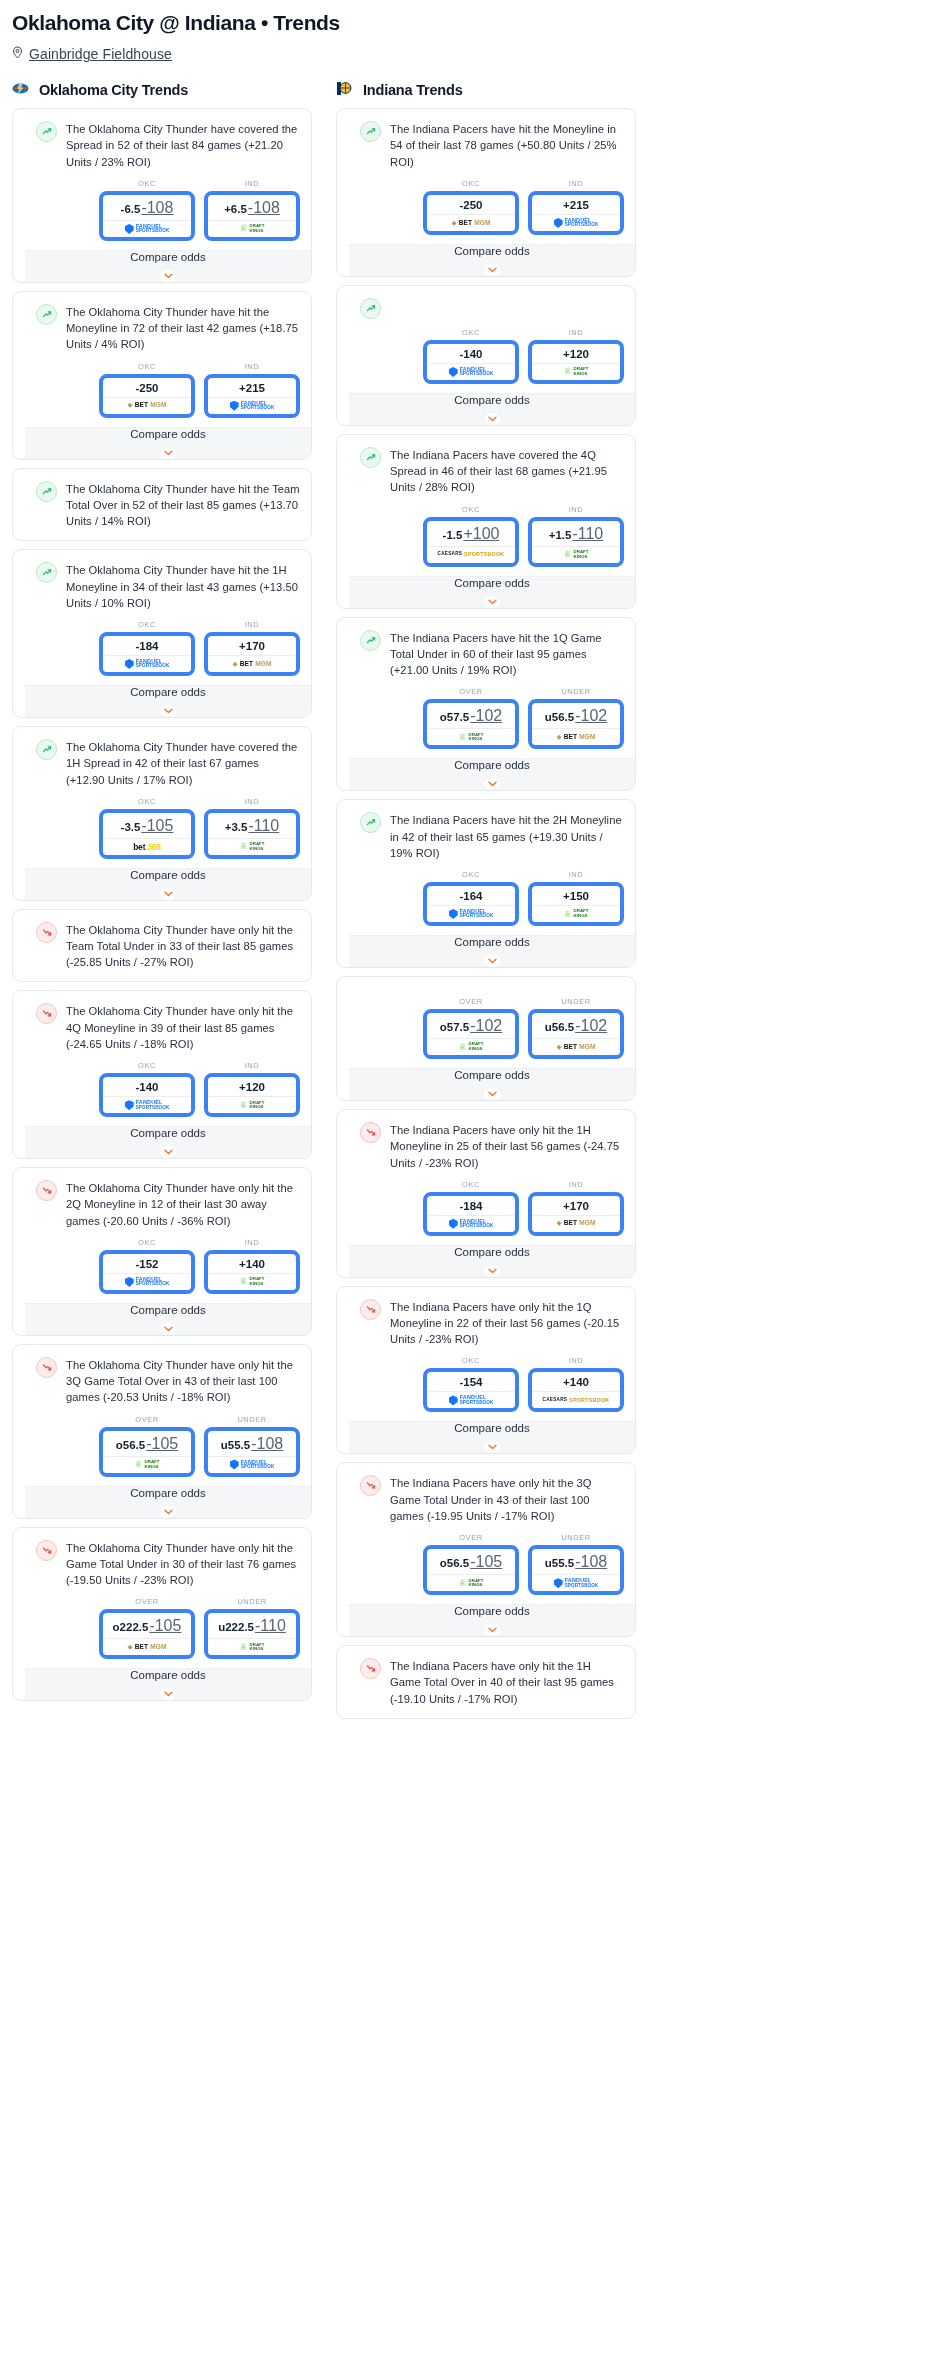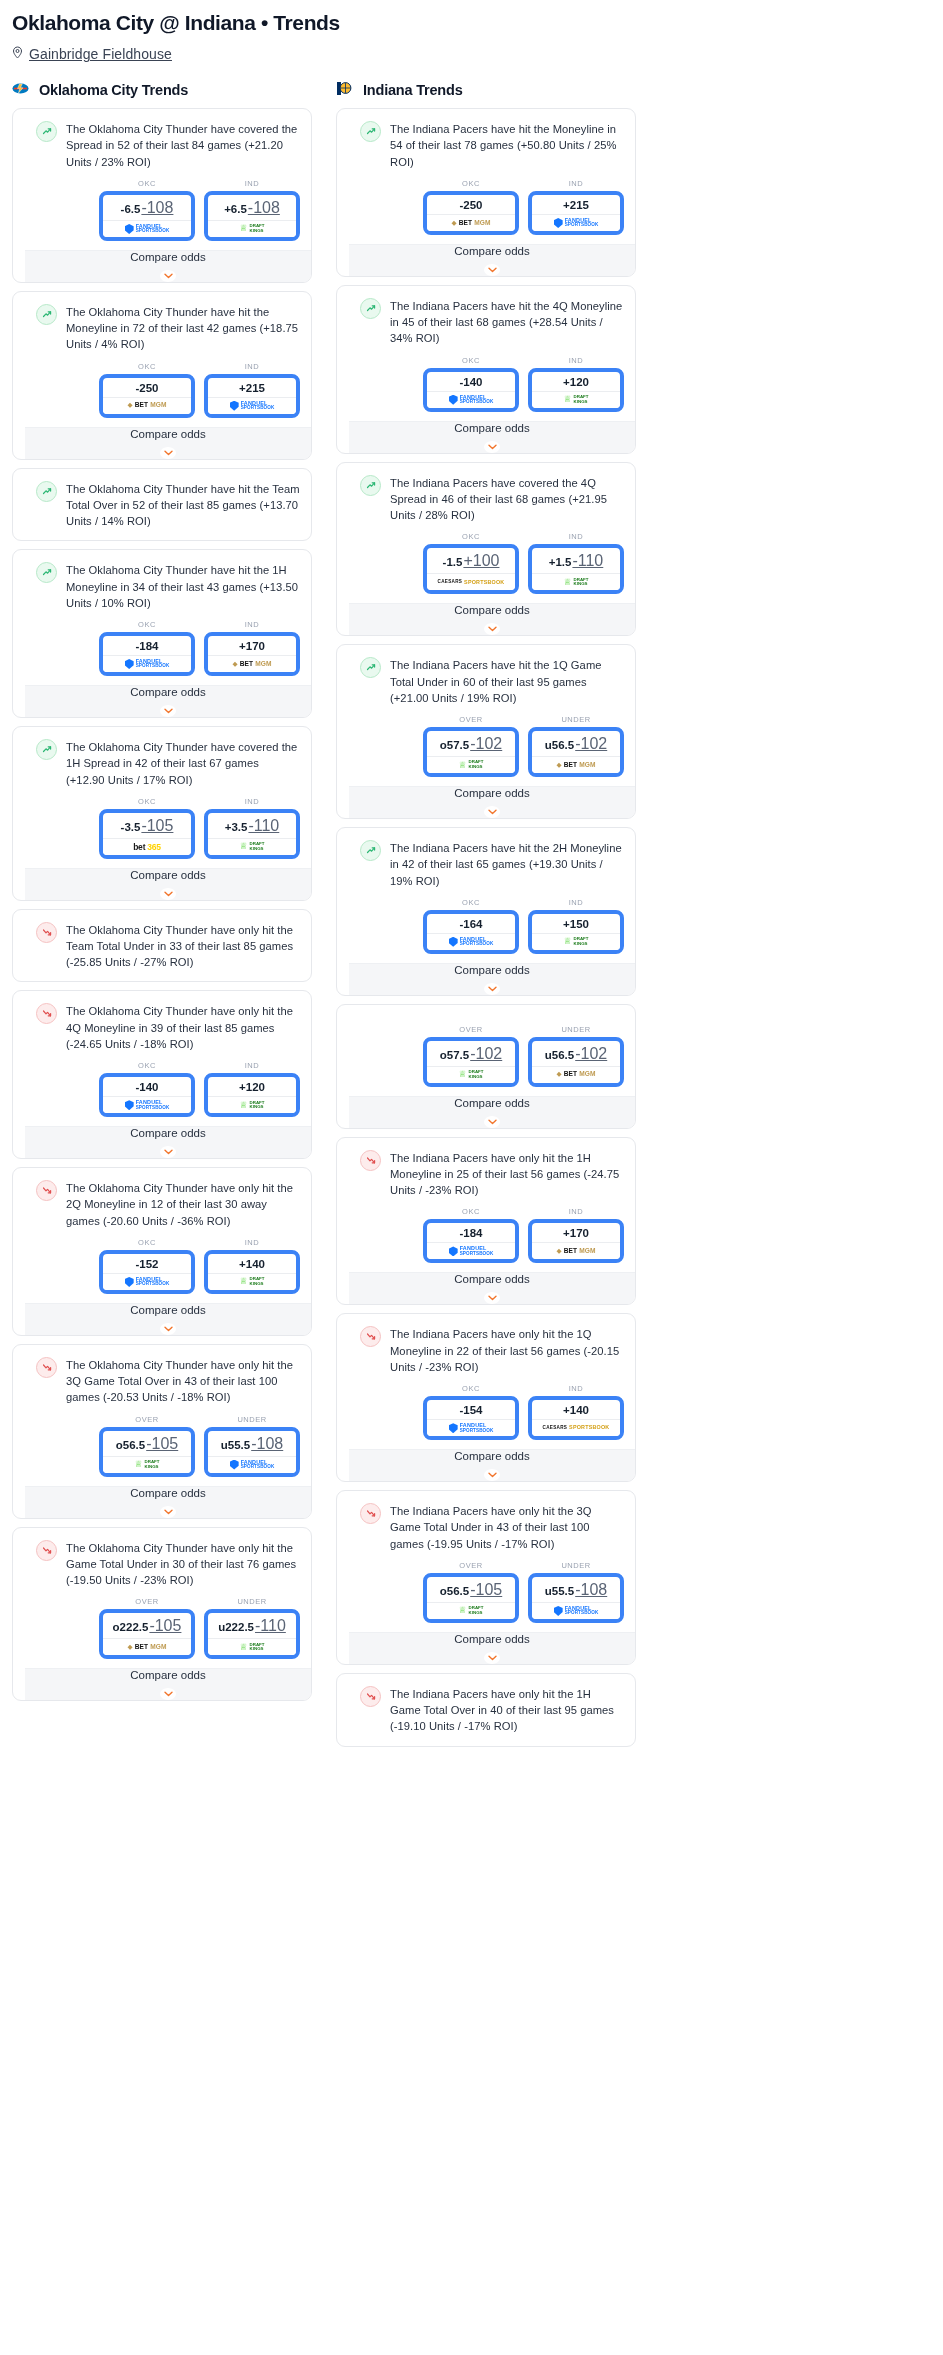--- a/index.html
+++ b/index.html
@@ -642,21 +642,20 @@
       </div>
       <div class="card">
         <div class="card-body">
           <div class="trend-row">
             <span class="trend-badge up">
               <svg width="14" height="13" viewBox="0 0 14 13">
                 <path d="M3.5 8.5 L6 5.8 L7.6 7.2 L10.5 3.8" stroke="#2bb673" stroke-width="1.2" fill="none" stroke-linecap="round" stroke-linejoin="round"></path>
                 <path d="M8.2 3.8 H10.6 V6.1" stroke="#2bb673" stroke-width="1.2" fill="none" stroke-linecap="round" stroke-linejoin="round"></path>
               </svg>
             </span>
-            <span class="trend-text">The Indiana Pacers have hit the 4Q Moneyline in 45 of their last 68 games (+28.54 Units / 34% ROI)</span>
           </div>
           <div class="odds-row">
             <div class="odds-cell">
               <div class="odds-cap">OKC</div>
               <div class="odds-box">
                 <div class="odds-val">-140</div>
                 <div class="book-strip">
                   <span class="bk bk-fd">
                     <span class="fd-shield"></span>
                     <span class="fd-txt"><b>FANDUEL</b>SPORTSBOOK</span>

